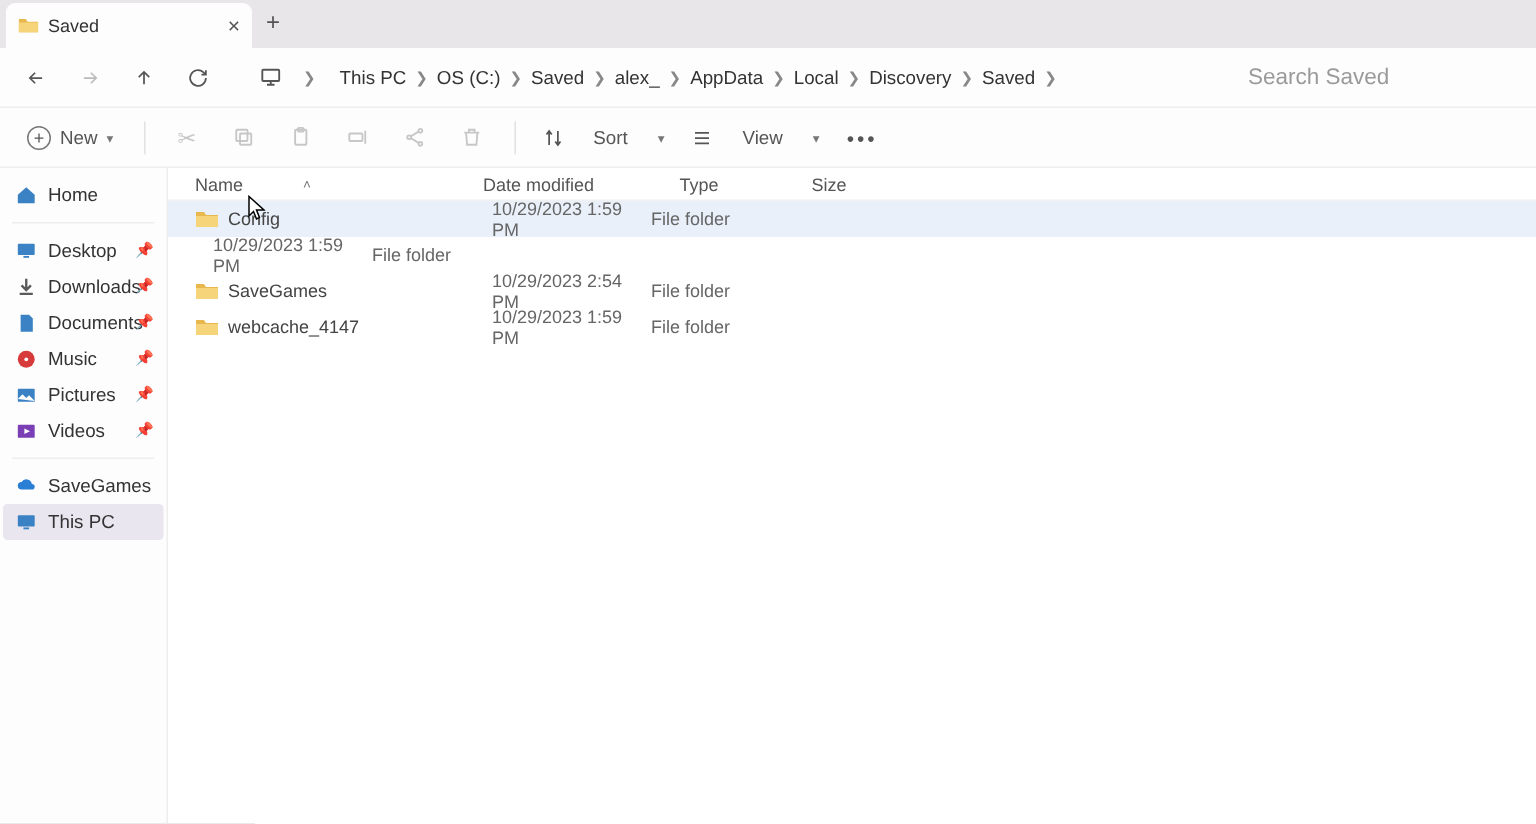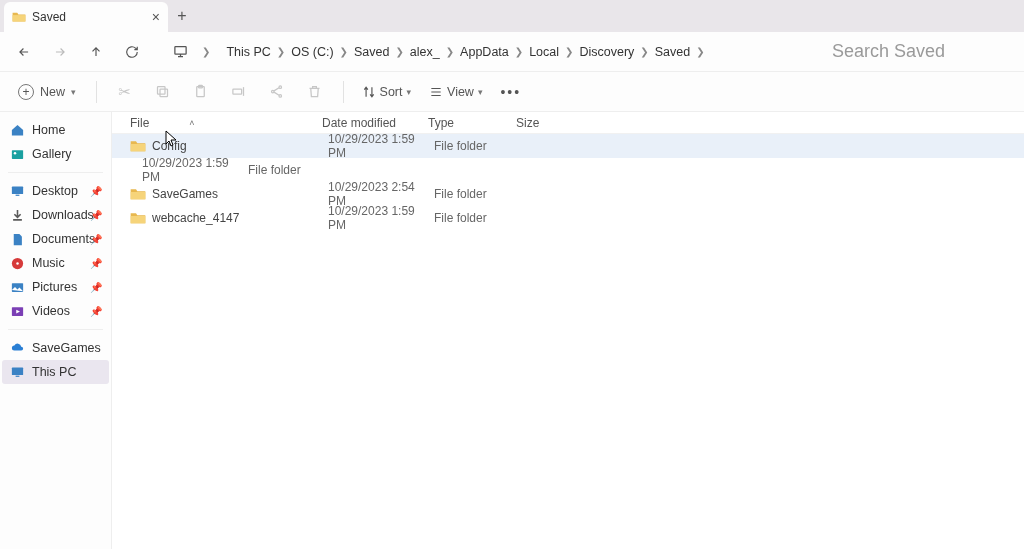--- a/index.html
+++ b/index.html
@@ -10,45 +10,45 @@
   .tab .folder-ico { width: 14px; height: 12px; }
   .tab .close { margin-left: auto; font-size: 14px; color: #555; }
   .newtab { width: 28px; height: 28px; display: flex; align-items: center; justify-content: center; font-size: 16px; color: #555; }
   
   .addr { height: 40px; background: #fdfdfd; display: flex; align-items: center; padding: 0 8px; gap: 4px; border-bottom: 1px solid #eee; }
   .navbtn { width: 32px; height: 32px; display: flex; align-items: center; justify-content: center; color: #555; font-size: 14px; }
   .navbtn.disabled { color: #bbb; }
   .breadcrumbs { display: flex; align-items: center; flex: 1; height: 32px; padding-left: 6px; font-size: 12.5px; color: #333; }
   .crumb { padding: 0 4px; cursor: default; }
   .chev { color: #888; padding: 0 2px; font-size: 10px; }
-  .search { width: 190px; height: 28px; border: none; background: transparent; font-size: 18px; color: #0f766e; padding-left: 6px; }
+  .search { width: 190px; height: 28px; border: none; background: transparent; font-size: 15px; color: #0f766e; padding-left: 6px; }
   .search::placeholder { color: #9a9a9a; }
   
   .toolbar { height: 40px; background: #fdfdfd; display: flex; align-items: center; padding: 0 10px; gap: 6px; border-bottom: 1px solid #eee; font-size: 12.5px; color: #555; }
   .newbtn { display: flex; align-items: center; gap: 6px; height: 28px; padding: 0 8px; }
   .newbtn .plus { width: 16px; height: 16px; border: 1px solid #777; border-radius: 50%; display: flex; align-items: center; justify-content: center; font-size: 12px; }
   .tbicon { width: 32px; height: 28px; display: flex; align-items: center; justify-content: center; color: #c7c7c7; font-size: 15px; }
   .tbdivider { width: 1px; height: 22px; background: #e2e2e2; margin: 0 6px; }
-  .tbgroup { display: flex; align-items: center; gap: 4px; font-size: 12.5px; color: #555; height: 28px; padding: 0 6px; }
+  .tbgroup { display: flex; align-items: center; gap: 20px; font-size: 12.5px; color: #555; height: 28px; padding: 0 6px; }
   .tbgroup .arrow { font-size: 9px; color: #777; }
   .dots { font-size: 14px; letter-spacing: 2px; padding: 0 6px; }
   
   .main { display: flex; height: calc(549px - 32px - 40px - 40px); }
   .sidebar { width: 112px; padding: 6px 2px; font-size: 12.5px; color: #333; border-right: 1px solid #eee; background: #fdfdfd; }
   .side-item { display: flex; align-items: center; gap: 7px; height: 24px; padding: 0 8px; position: relative; }
   .side-item.sel { background: #eae6ef; border-radius: 3px; }
   .side-item .pin { position: absolute; right: 6px; color: #b7b7b7; font-size: 10px; }
   .side-sep { height: 1px; background: #eee; margin: 6px 6px; }
   .side-icon { width: 15px; height: 15px; display: flex; align-items: center; justify-content: center; }
   .content { flex: 1; background: #fff; }
   .cols { display: flex; height: 22px; align-items: center; font-size: 12px; color: #555; padding-left: 18px; border-bottom: 1px solid #f1f1f1; }
   .col-name { width: 192px; display: flex; align-items: center; gap: 40px; }
   .col-name .sort { font-size: 9px; color: #777; }
   .col-date { width: 106px; }
-  .col-type { width: 88px; }
+  .col-type { width: 88px; margin-left: 25px; }
   .col-size { width: 60px; }
   .row { display: flex; height: 24px; align-items: center; font-size: 12px; color: #444; padding-left: 18px; }
   .row.highlight { background: #e9f0f9; }
   .row .fico { width: 16px; height: 14px; margin-right: 6px; }
   .row .r-name { width: 186px; display: flex; align-items: center; }
   .row .r-date { width: 106px; color: #666; margin-left: 12px; }
   .row .r-type { width: 88px; color: #666; }
   .cursor { position: absolute; width: 12px; height: 18px; pointer-events: none; }
   
   .folder-svg .back { fill: #e8b84f; }
@@ -181,29 +181,20 @@
 <div class="main">
   <div class="sidebar" id="sidebar">
       <div class="side-item">
         <span class="side-icon">
           <svg viewBox="0 0 24 24" width="15" height="15">
             <path d="M3 11l9-8 9 8v9H3z" fill="#3b82c4"></path>
           </svg>
         </span>
         <span>Home</span>
       </div>
-      <div class="side-item">
-        <span class="side-icon">
-          <svg viewBox="0 0 24 24" width="15" height="15">
-            <rect x="3" y="5" width="18" height="14" rx="1" fill="#1aa0a0"></rect>
-            <circle cx="8" cy="10" r="2" fill="#fff"></circle>
-          </svg>
-        </span>
-        <span>Gallery</span>
-      </div>
       <div class="side-sep"></div>
       <div class="side-item">
         <span class="side-icon">
           <svg viewBox="0 0 24 24" width="15" height="15">
             <rect x="3" y="4" width="18" height="12" rx="1" fill="#3b82c4"></rect>
             <rect x="9" y="17" width="6" height="2" fill="#3b82c4"></rect>
           </svg>
         </span>
         <span>Desktop</span>
         <span class="pin">📌</span>
@@ -271,21 +262,21 @@
             <rect x="3" y="4" width="18" height="12" rx="1" fill="#3b82c4"></rect>
             <rect x="9" y="17" width="6" height="2" fill="#3b82c4"></rect>
           </svg>
         </span>
         <span>This PC</span>
       </div>
     </div>
   <div class="content">
     <div class="cols">
       <div class="col-name">
-        <span>File</span>
+        <span>Name</span>
         <span class="sort">˄</span>
       </div>
       <div class="col-date">Date modified</div>
       <div class="col-type">Type</div>
       <div class="col-size">Size</div>
     </div>
     <div id="rows">
         <div class="row highlight">
           <div class="r-name">
             <span class="fico"><svg class="folder-svg" viewBox="0 0 24 20" width="16" height="14">

